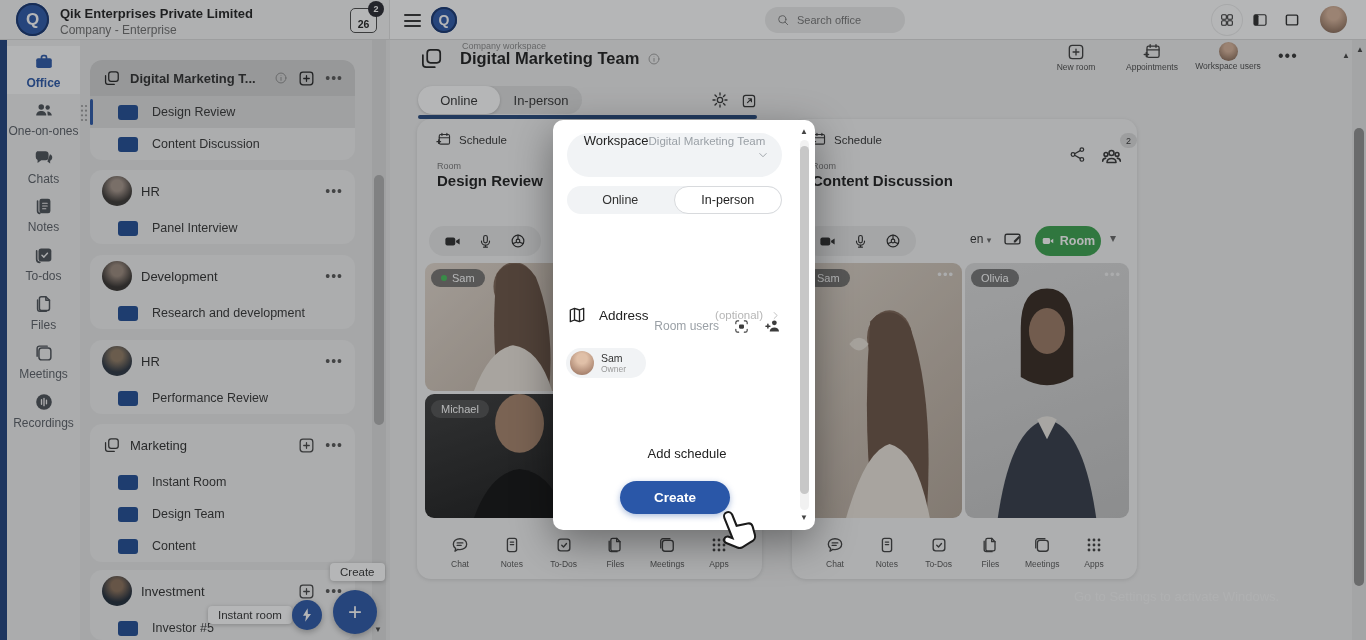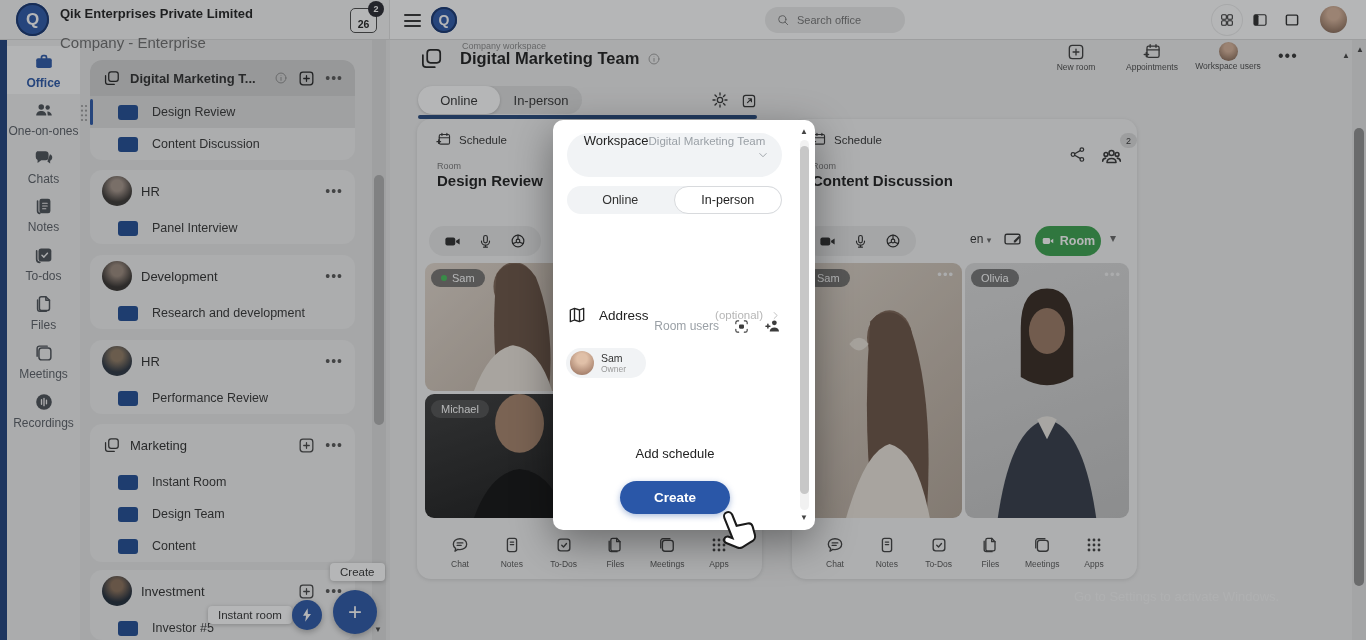--- a/index.html
+++ b/index.html
@@ -7,21 +7,21 @@
   body { font-family:"Liberation Sans", sans-serif; background:#888; }
   .screen { position:relative; width:1366px; height:640px; overflow:hidden; background:#efefef; }
   .abs { position:absolute; }
   svg.ic { display:block; fill:none; stroke:currentColor; stroke-width:1.6; stroke-linecap:round; stroke-linejoin:round; }
 
   
   .topbar { position:absolute; left:0; top:0; width:1366px; height:40px; background:#ffffff; border-bottom:1px solid #dcdcdc; z-index:5; }
   .topbar-left { position:absolute; left:0; top:0; width:390px; height:40px; background:#f6f6f6; border-right:1px solid #e2e2e2; border-bottom:1px solid #dcdcdc; }
   .qlogo { border-radius:50%; background:#2a57a8; color:#fff; display:flex; align-items:center; justify-content:center; font-weight:bold; box-shadow:inset 0 0 0 2px #16346e; }
   .co-name { position:absolute; left:60px; top:6px; font-size:13px; font-weight:700; color:#1f1f1f; }
-  .co-sub { position:absolute; left:60px; top:34px; font-size:15px; color:#6d6d6d;text-align:center; }
+  .co-sub { position:absolute; left:60px; top:23px; font-size:12px; color:#6d6d6d;text-align:center; }
   .cal { position:absolute; left:350px; top:8px; width:27px; height:25px; border:1.6px solid #4a4a4a; border-radius:5px; background:#fff; display:flex; align-items:flex-end; justify-content:center; font-size:10.5px; font-weight:700; color:#222; padding-bottom:2px; }
   .cal-badge { position:absolute; right:-8px; top:-8px; width:16px; height:16px; border-radius:50%; background:#26262e; color:#fff; font-size:9px; display:flex; align-items:center; justify-content:center; font-weight:700; }
   .hamburger { position:absolute; left:404px; top:14px; width:17px; display:flex; flex-direction:column; gap:3.5px; }
   .hamburger i { height:2px; background:#333; border-radius:1px; }
   .search { position:absolute; left:765px; top:7px; width:140px; height:26px; border-radius:13px; background:#ececec; display:flex; align-items:center; gap:7px; padding-left:11px; color:#757575; font-size:11px; }
   .tb-btn { position:absolute; color:#2c2c2c; }
   .tb-active { width:30px; height:30px; border-radius:50%; background:#fff; box-shadow:0 0 0 1px #ececec; display:flex; align-items:center; justify-content:center; }
   .avatar { border-radius:50%; background:radial-gradient(circle at 50% 30%, #d9b49a 25%, #9d7d68 70%, #6f584a); }
 
   
@@ -764,21 +764,21 @@
           <use href="#i-padd"></use>
         </svg>
     </div>
     <div class="m-chip">
       <div class="avatar" style="width:24px;height:24px;background:radial-gradient(circle at 50% 32%, #e0c0a8 25%, #b08b76 70%, #8a6a58);"></div>
       <div>
         <div class="nm">Sam</div>
         <div class="rl">Owner</div>
       </div>
     </div>
-    <div class="abs" style="left:0;top:326px;width:244px;text-align:center;font-size:13px;color:#222;">Add schedule</div>
+    <div class="abs" style="left:12px;top:326px;width:244px;text-align:center;font-size:13px;color:#222;">Add schedule</div>
     <div class="m-create">Create</div>
     <div class="m-sb">
       <div class="scroll-arrow" style="left:2px;top:2px;position:absolute;">▲</div>
       <div class="tr"></div>
       <div class="th"></div>
       <div class="scroll-arrow" style="left:2px;bottom:2px;position:absolute;">▼</div>
     </div>
   </div>
 
   <svg class="cursor" viewBox="0 0 24 26">

